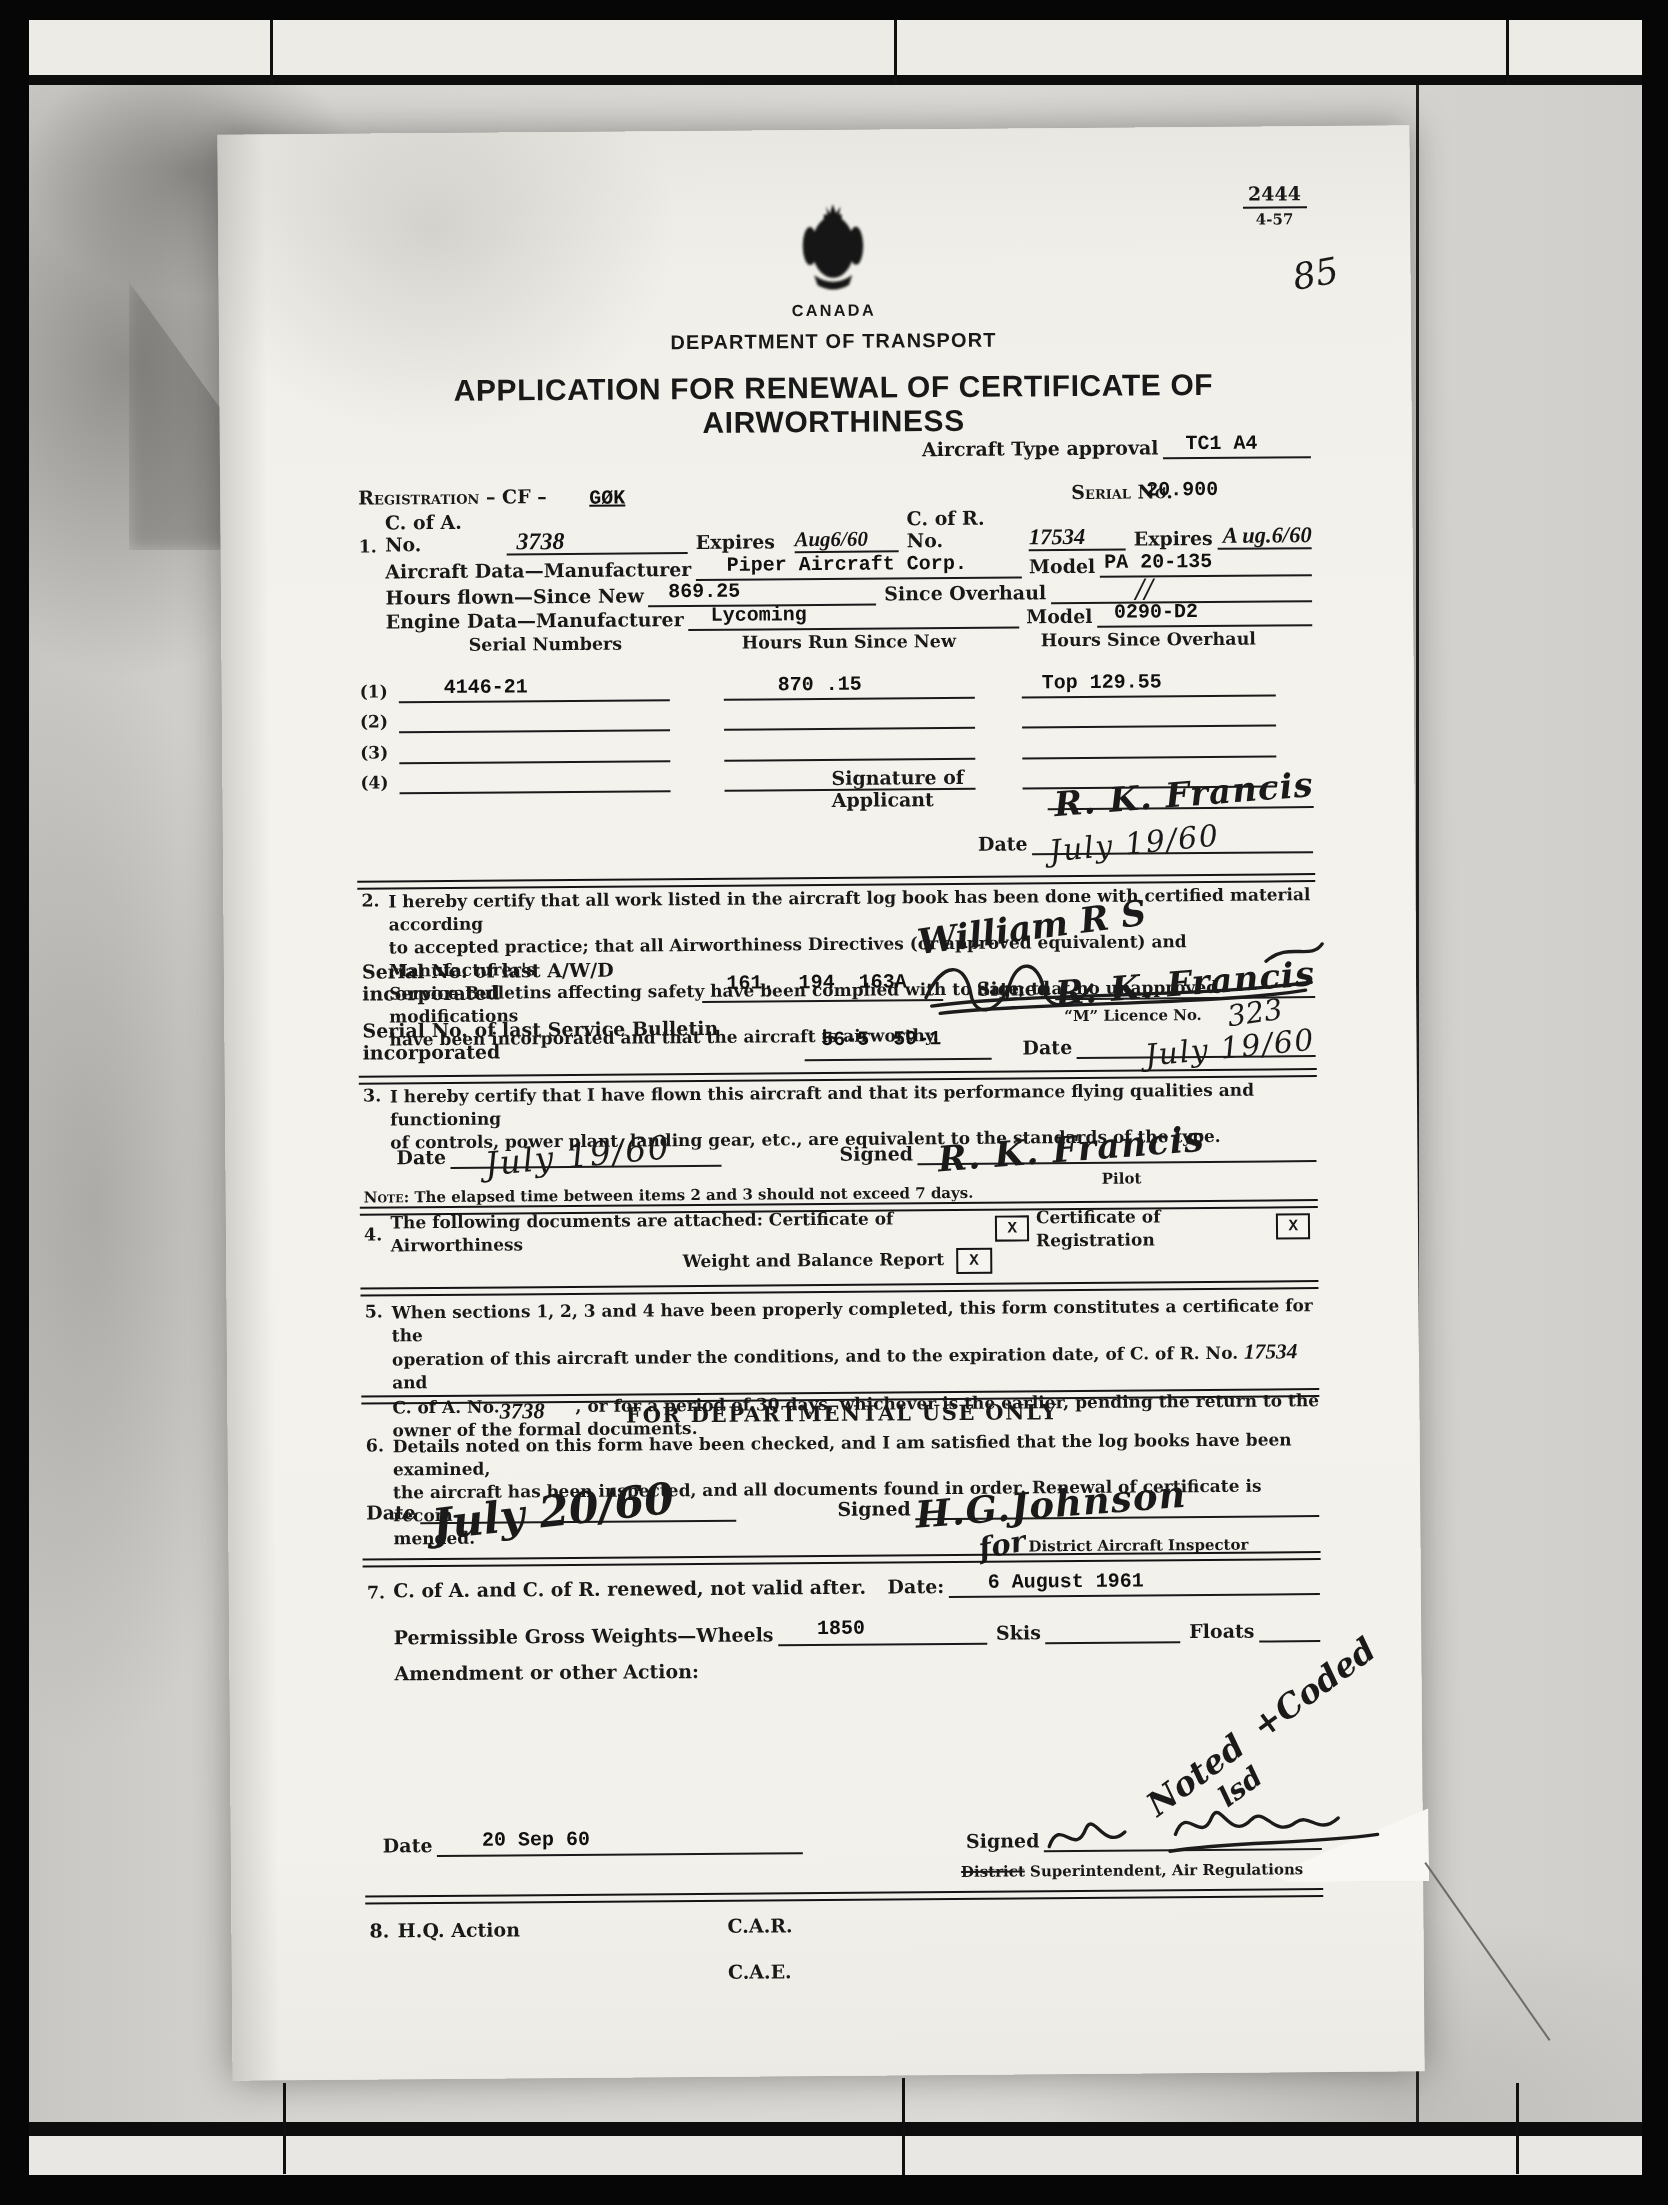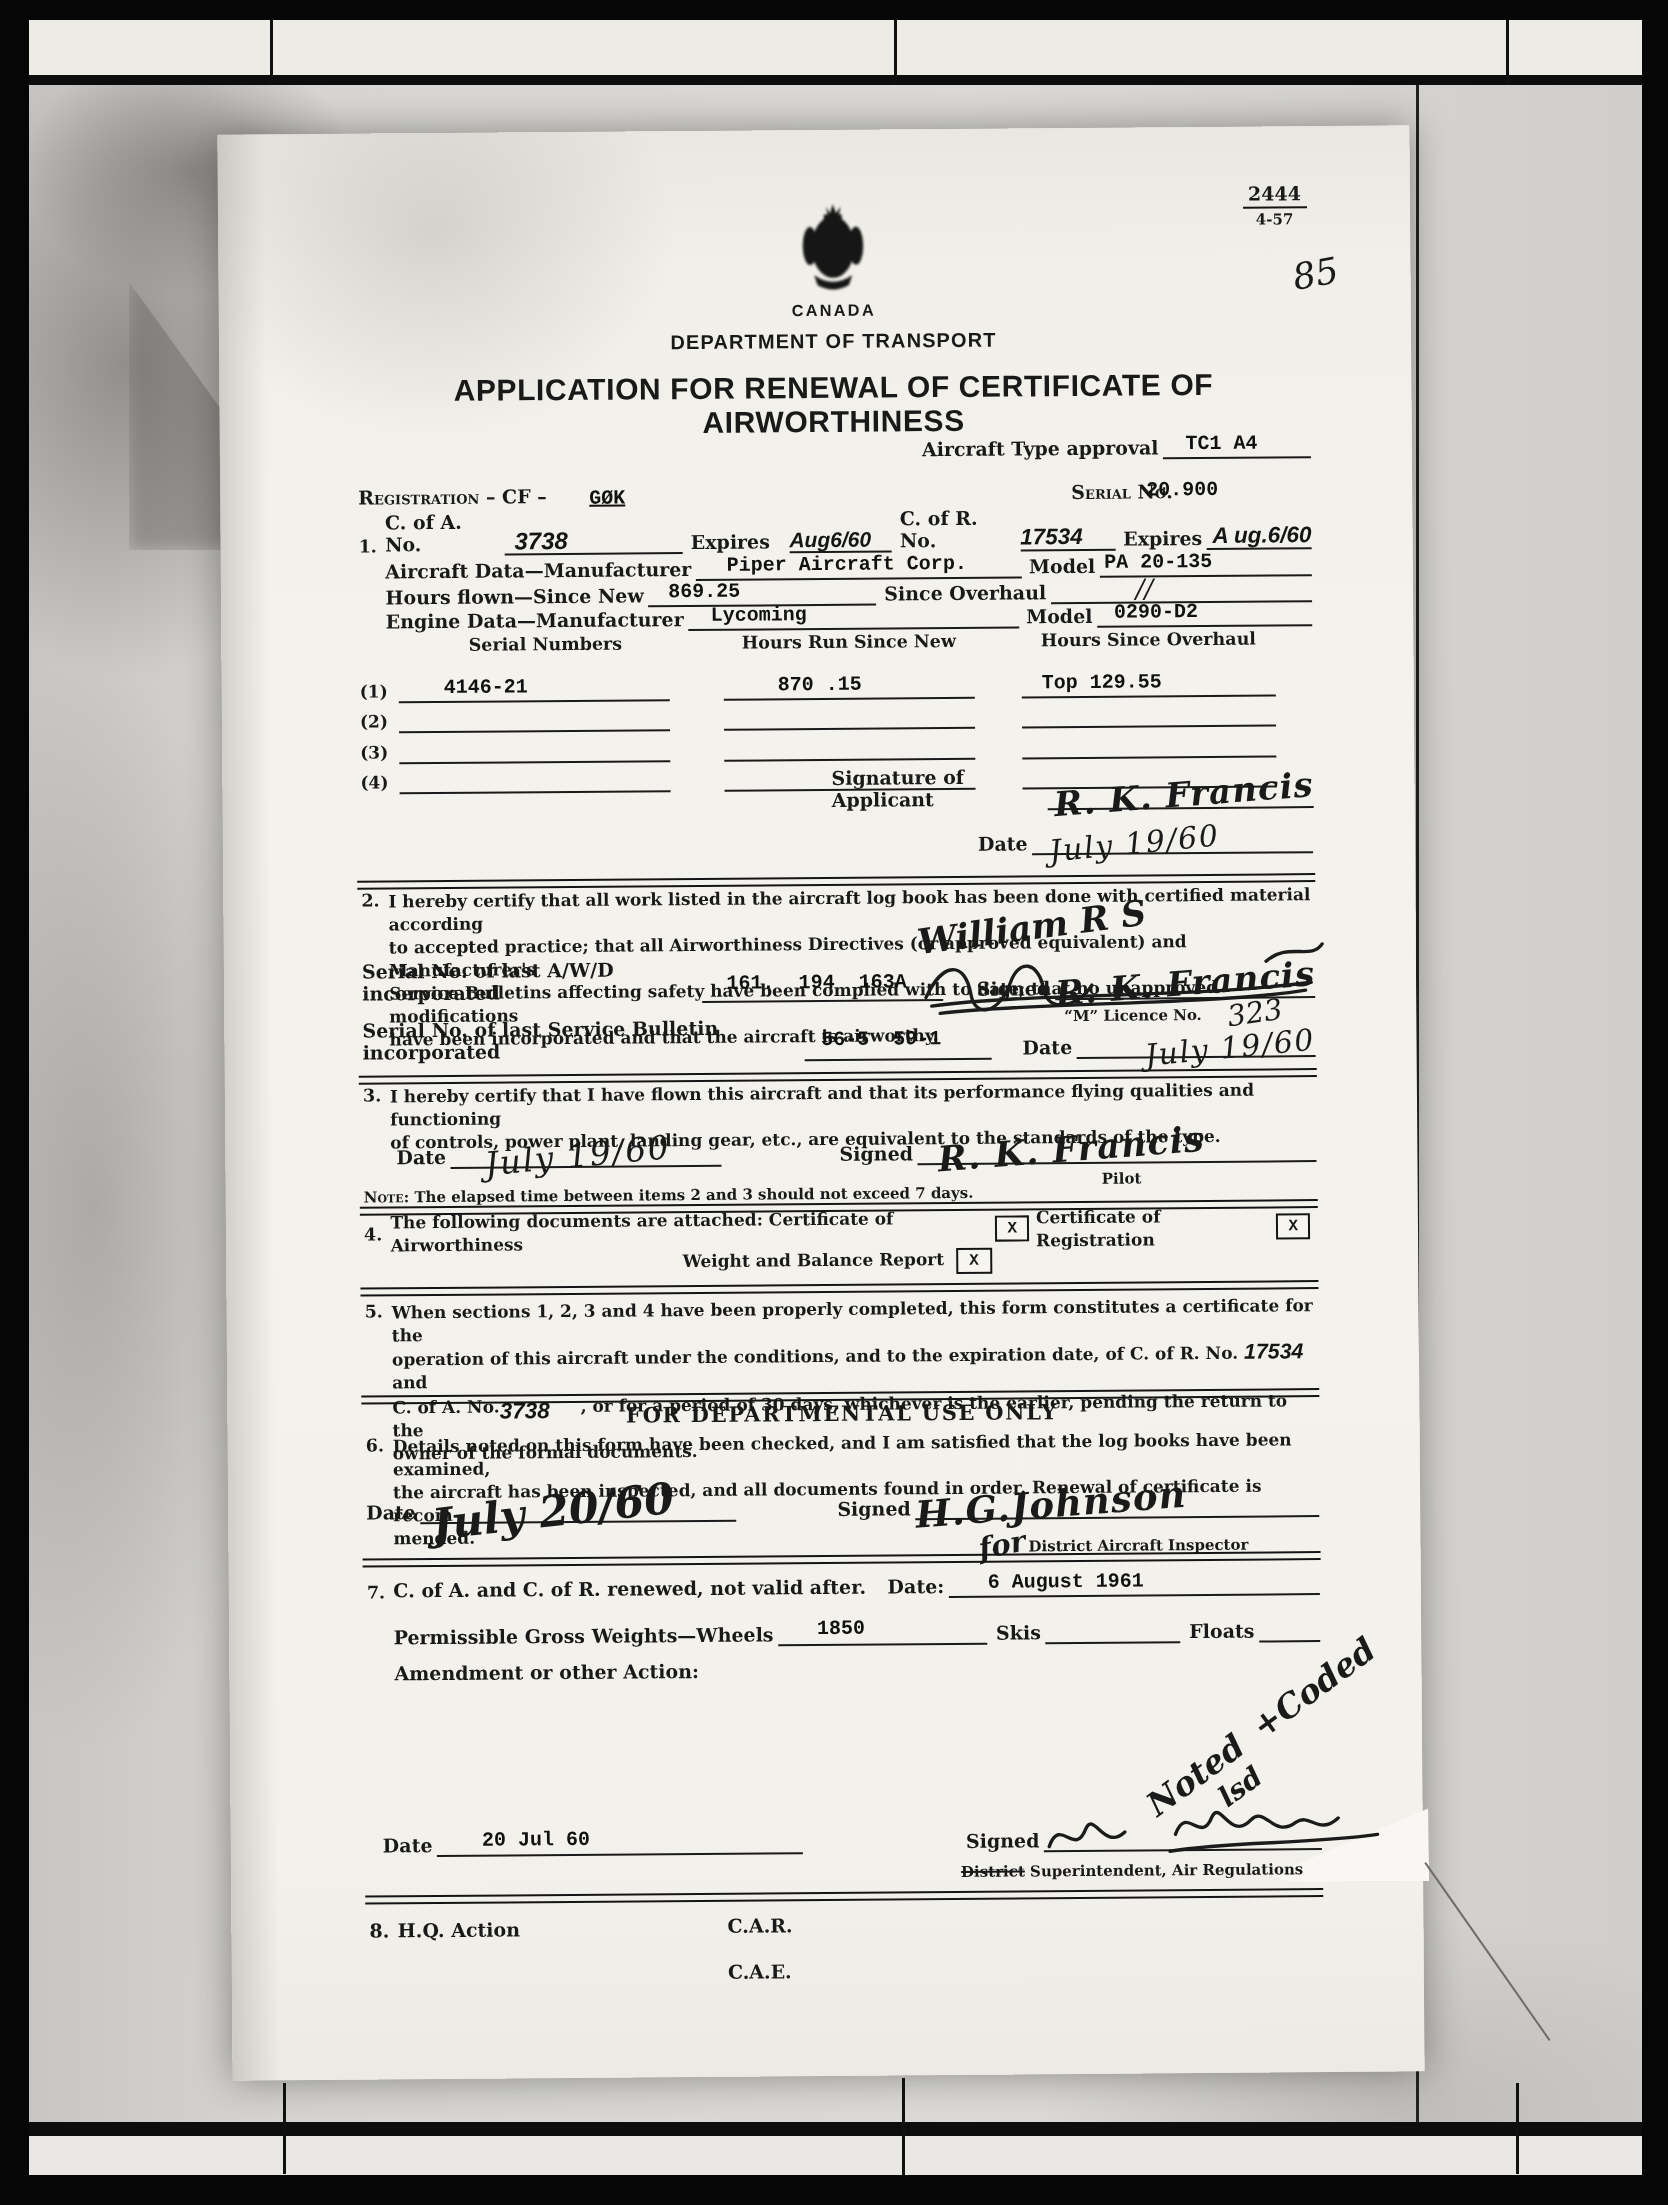--- a/index.html
+++ b/index.html
@@ -37,21 +37,21 @@
     box-shadow:0 0 39px rgba(15,15,15,.4);}
   #paper > *{position:absolute;}
 
   
   .sans{font-family:"Liberation Sans",sans-serif;}
   .lbl{font-weight:700;font-size:19px;}
   .sc{font-variant:small-caps;}
   .para{font-weight:700;font-size:17px;line-height:23px;}
   .small-lbl{font-weight:700;font-size:15px;}
   .typed{font-family:"Liberation Mono",monospace;font-weight:700;font-size:20px;color:#111;white-space:pre;}
-  .hand{font-family:Liberation Sans, sans-serif;font-style:italic;font-weight:700;font-size:21px;color:#151515;white-space:pre;}
+  .hand{font-family:Liberation Serif, serif;font-style:italic;font-weight:700;font-size:21px;color:#151515;white-space:pre;}
   .hw{font-family:"DejaVu Serif",serif;font-style:italic;color:#1a1a1a;white-space:pre;display:inline-block;}
   .hw-date{font-size:30px;transform:rotate(-5deg);letter-spacing:1.7px;}
   .hw-sig{font-size:34px;transform:rotate(-4deg);letter-spacing:1.1px;font-weight:700;}
   .struck{text-decoration:line-through;text-decoration-thickness:2.3px;}
 
   
   .frow{display:flex;align-items:flex-end;left:138px;width:953px;height:28px;}
   .frow .lbl{padding:0 4.5px 1.1px 0;}
   .fill{border-bottom:2.3px solid #1a1a1a;align-self:stretch;display:flex;align-items:flex-end;}
   .fill>*{margin-bottom:1.7px;}
@@ -398,21 +398,21 @@
       <div class="hw" style="font-size:33px;font-weight:700;">Noted</div>
       <div class="hw" style="font-size:33px;font-weight:700;margin-left:17px;">+Coded</div>
       <div class="hw" style="font-size:28px;font-weight:700;margin-left:62px;">lsd</div>
     </div>
 
     <div style="left:1040px;top:1683px;width:158px;height:73px;background:#f8f7f3;clip-path:polygon(0 90%,100% 0,100% 100%,12% 100%);box-shadow:-1.7px -1.7px 4.5px rgba(60,60,58,.35);"></div>
 
     <div class="frow" style="top:1696px;position:absolute;">
       <span class="lbl" style="margin-left:14px;">Date</span>
       <span class="fill" style="width:366px;">
-          <span class="typed" style="margin-left:45px;margin-bottom:3.4px;">20 Jul 60</span>
+          <span class="typed" style="margin-left:45px;margin-bottom:3.4px;">20 Sep 60</span>
         </span>
       <span class="lbl" style="padding-left:163px;">Signed</span>
       <span class="fill grow"></span>
       <svg width="350" height="73" viewBox="0 0 620 130" style="position:absolute;left:671px;top:-31px;">
         <g stroke="#1b1b1b" stroke-width="6" fill="none" stroke-linecap="round">
           <path d="M15,95 C35,40 60,115 80,65 C95,30 112,105 150,70"></path>
           <path d="M240,75 C260,20 285,95 305,45 C320,12 338,90 375,50 C400,25 415,85 455,55 C480,38 495,80 530,48"></path>
           <path d="M230,105 C340,88 470,95 600,78"></path>
         </g>
       </svg>

